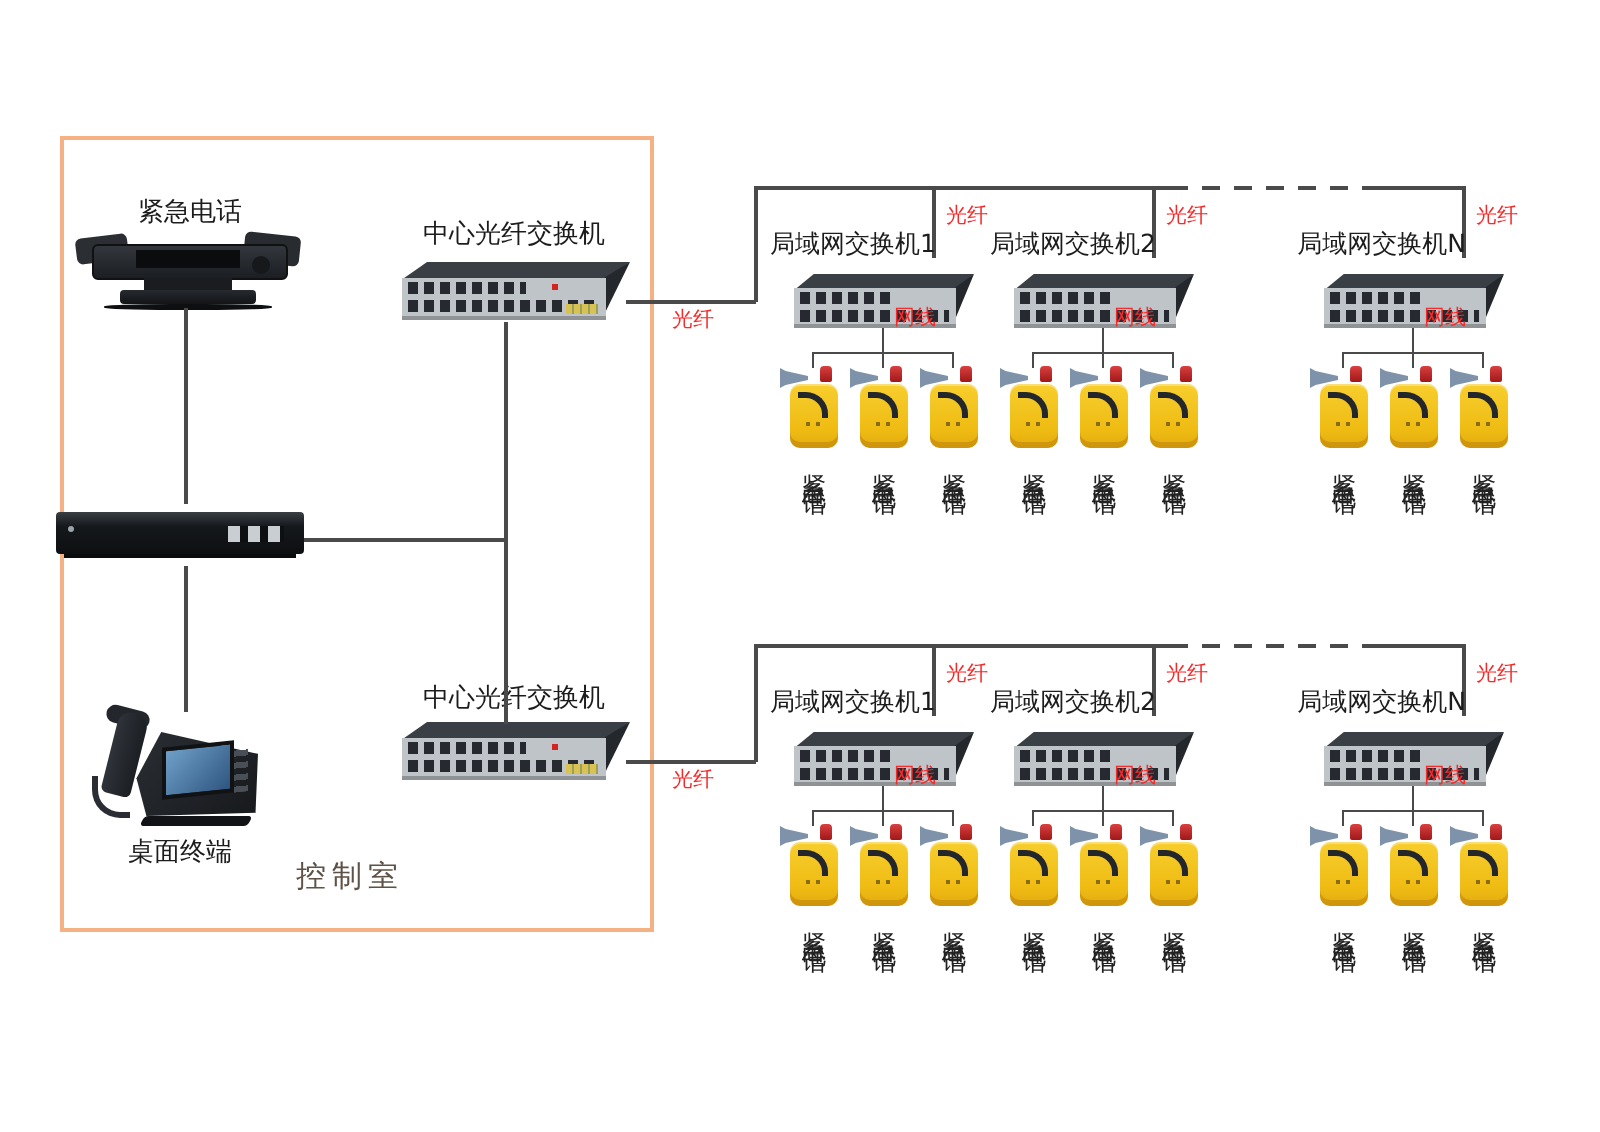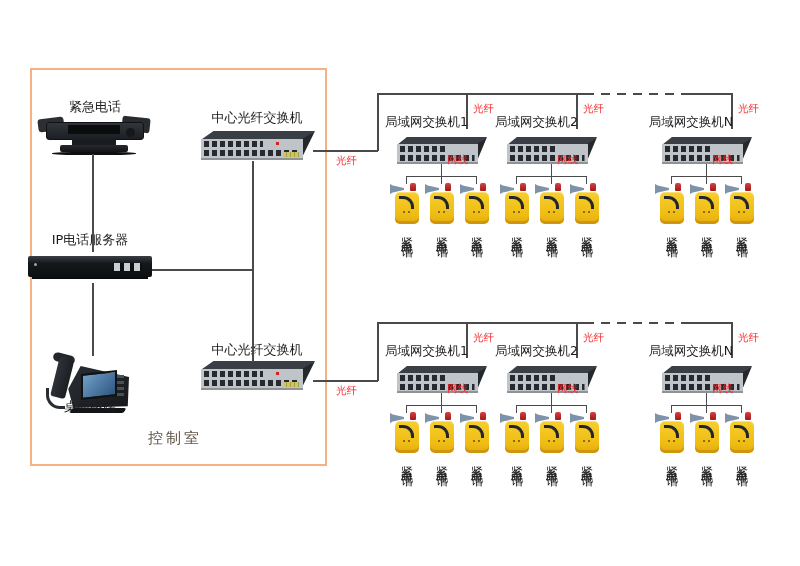--- a/index.html
+++ b/index.html
@@ -105,38 +105,37 @@
     <div class="cs-lpod"></div>
     <div class="cs-rpod"></div>
     <div class="cs-slab"></div>
     <div class="cs-screen"></div>
     <div class="cs-knob"></div>
     <div class="cs-neck"></div>
     <div class="cs-base"></div>
     <div class="cs-foot"></div>
   </div>
 
-  <div class="blabel center" style="left:28px;top:233px;width:124px;">IP电话服务器</div>
   <div class="server" style="left:28px;top:250px;">
     <div class="sv-body"></div>
     <div class="sv-led"></div>
     <div class="sv-ports"></div>
     <div class="sv-foot"></div>
   </div>
 
   <div class="dphone" style="left:45px;top:354px;">
     <div class="dp-cord"></div>
     <div class="dp-body"></div>
     <div class="dp-handtop"></div>
     <div class="dp-handset"></div>
     <div class="dp-screen"></div>
     <div class="dp-keys"></div>
     <div class="dp-base"></div>
   </div>
-  <div class="blabel center" style="left:38px;top:400px;width:104px;">桌面终端</div>
+  <div class="blabel center" style="left:38px;top:420px;width:104px;">桌面终端</div>
 
   <div class="blabel center" style="left:199px;top:111px;width:116px;">中心光纤交换机</div>
   <div class="rswitch big" style="left:201px;top:131px;width:114px;height:29px;">
     <div class="rs-top"></div>
     <div class="rs-side"></div>
     <div class="rs-front"></div>
   </div>
 
   <div class="blabel center" style="left:199px;top:343px;width:116px;">中心光纤交换机</div>
   <div class="rswitch big" style="left:201px;top:361px;width:114px;height:29px;">

